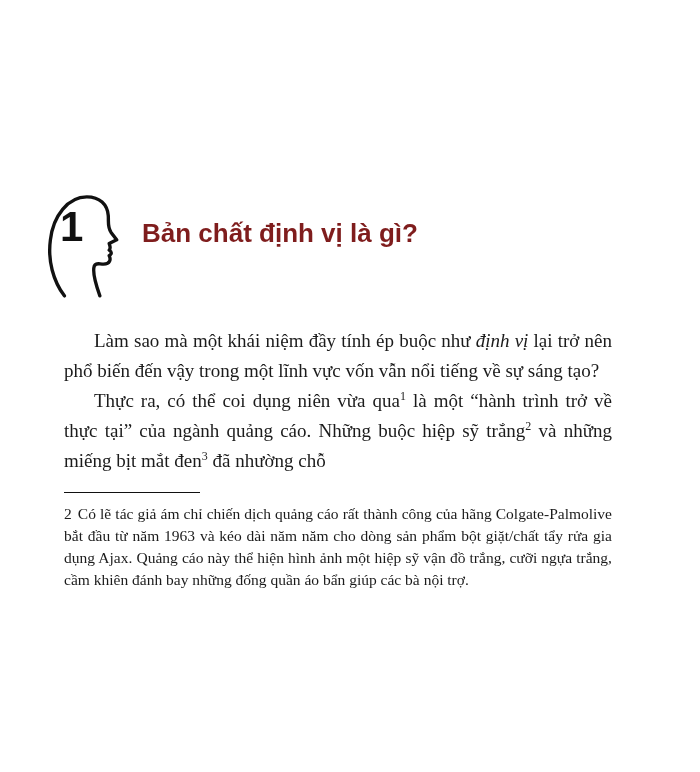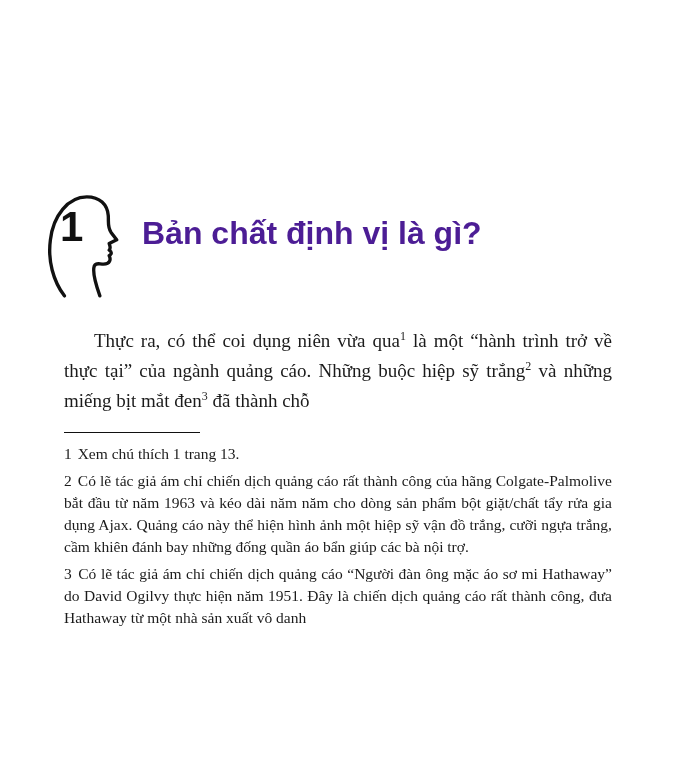--- a/index.html
+++ b/index.html
@@ -45,23 +45,23 @@
     font-family: "Liberation Sans", sans-serif;
     font-weight: 600;
     font-size: 42px;
     line-height: 1;
     color: #111;
   }
   .chapter-title {
     margin: 0;
     font-family: "Liberation Sans", sans-serif;
     font-weight: 700;
-    font-size: 32px;
+    font-size: 26px;
     letter-spacing: 0px;
-    color: #4c1d95;
+    color: #7f1d1d;
     white-space: nowrap;
     padding-bottom: 24px;
   }
   
   .body-text {
     margin: 26px 88px 0 64px;
     font-size: 19px;
     line-height: 30px;
     text-align: justify;
   }
@@ -117,25 +117,24 @@
                  C 74 73, 73 78, 66 78
                  C 61 78, 58 76, 56 80
                  C 54 86, 57 98, 62 112" fill="none" stroke="#111" stroke-width="3.6" stroke-linecap="round" stroke-linejoin="round"></path>
       </svg>
       <span class="chapter-num">1</span>
     </div>
     <h1 class="chapter-title">Bản chất định vị là gì?</h1>
   </header>
 
   <main class="body-text">
+    <p><span>Làm sao mà một khái niệm đầy tính ép buộc như </span><em>định vị</em><span> lại trở nên phổ biến đến vậy trong một lĩnh vực vốn vẫn nổi tiếng về sự sáng tạo?</span></p>
 
-    <p><span>Thực ra, có thể coi dụng niên vừa qua</span><sup class="fn-ref">1</sup><span> là một “hành trình trở về thực tại” của ngành quảng cáo. Những buộc hiệp sỹ trắng</span><sup class="fn-ref">2</sup><span> và những miếng bịt mắt đen</span><sup class="fn-ref">3</sup><span> đã thành chỗ</span></p>
+    <p><span>Thực ra, có thể coi dụng niên vừa qua</span><sup class="fn-ref">1</sup><span> là một “hành trình trở về thực tại” của ngành quảng cáo. Những buộc hiệp sỹ trắng</span><sup class="fn-ref">2</sup><span> và những miếng bịt mắt đen</span><sup class="fn-ref">3</sup><span> đã nhường chỗ</span></p>
   </main>
 
   <div class="footnote-rule"></div>
 
   <section class="footnotes">
-    <p><span class="fn-marker">1</span> <span>Xem chú thích 1 trang 13.</span></p>
     <p><span class="fn-marker">2</span> <span>Có lẽ tác giả ám chỉ chiến dịch quảng cáo rất thành công của hãng Colgate-Palmolive bắt đầu từ năm 1963 và kéo dài năm năm cho dòng sản phẩm bột giặt/chất tẩy rửa gia dụng Ajax. Quảng cáo này thể hiện hình ảnh một hiệp sỹ vận đồ trắng, cưỡi ngựa trắng, cầm khiên đánh bay những đống quần áo bẩn giúp các bà nội trợ.</span></p>
-    <p><span class="fn-marker">3</span> <span>Có lẽ tác giả ám chỉ chiến dịch quảng cáo “Người đàn ông mặc áo sơ mi Hathaway” do David Ogilvy thực hiện năm 1951. Đây là chiến dịch quảng cáo rất thành công, đưa Hathaway từ một nhà sản xuất vô danh</span></p>
   </section>
 
 </div>
 
 </body></html>

